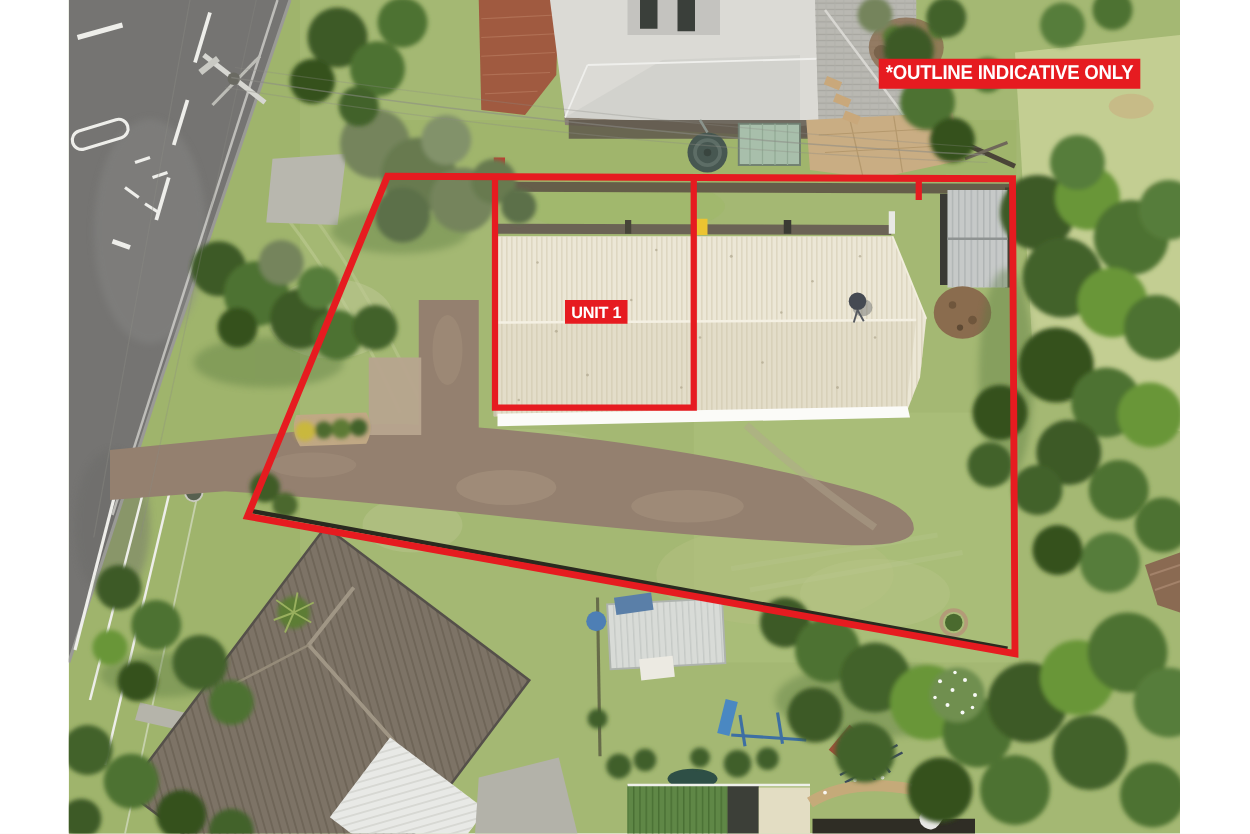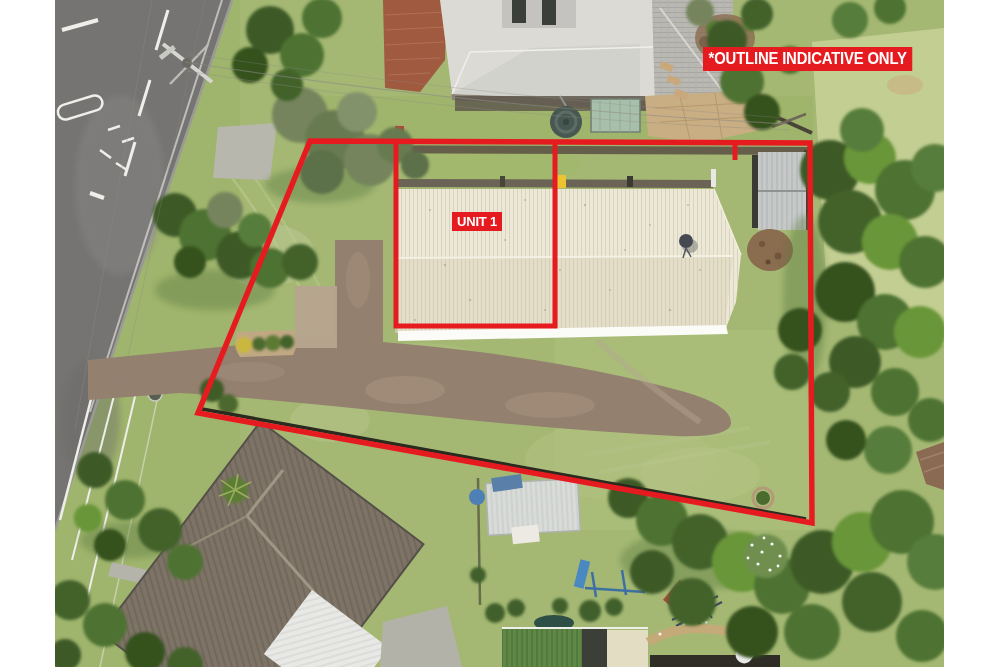--- a/index.html
+++ b/index.html
@@ -1,21 +1,21 @@
 <!DOCTYPE html>
 <html><head>
 <meta charset="utf-8">
 <style>
   html,body{margin:0;padding:0;background:#fff;}
   .stage{position:relative;width:1000px;height:667px;background:#ffffff;overflow:hidden;
          font-family:"Liberation Sans", sans-serif;}
   .stage svg{position:absolute;left:0;top:0;}
   .overlay-label{position:absolute;background:#e61b20;color:#fff;font-weight:bold;
                  white-space:nowrap;line-height:1;}
-  #unit-label{left:452px;top:212px;font-size:13px;padding:3px 5px 3px 5px;letter-spacing:-0.2px;}
+  #unit-label{left:452px;top:240px;font-size:13px;padding:3px 5px 3px 5px;letter-spacing:-0.2px;}
   #disclaimer-label{left:703px;top:47px;font-size:16px;padding:4px 6px 4px 6px;
                     transform:scaleX(0.93);transform-origin:left top;letter-spacing:-0.2px;}
 </style>
 </head>
 <body>
 
 <div class="stage">
 <svg width="1000" height="667" viewBox="0 0 1000 667">
   <defs>
     <clipPath id="photoClip">

